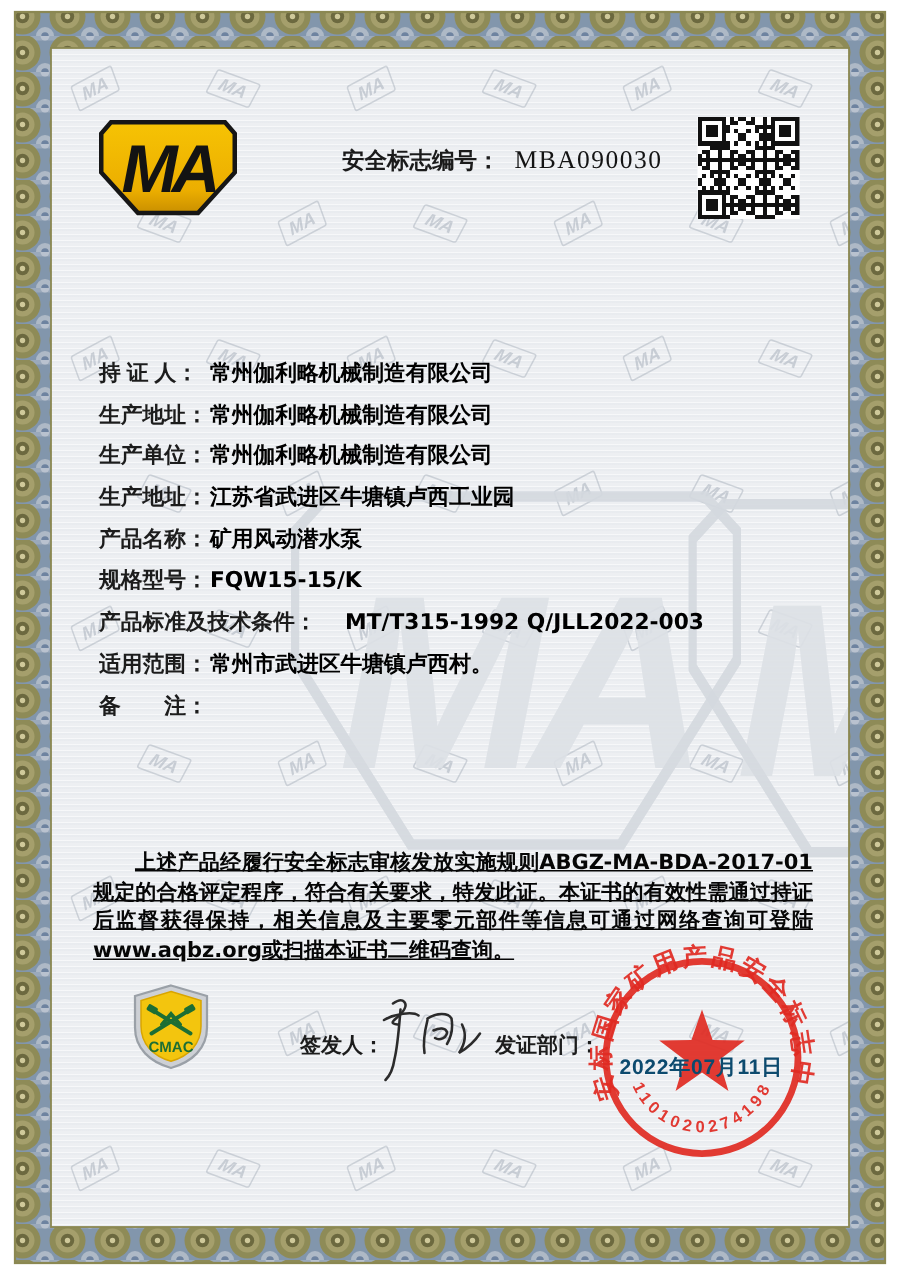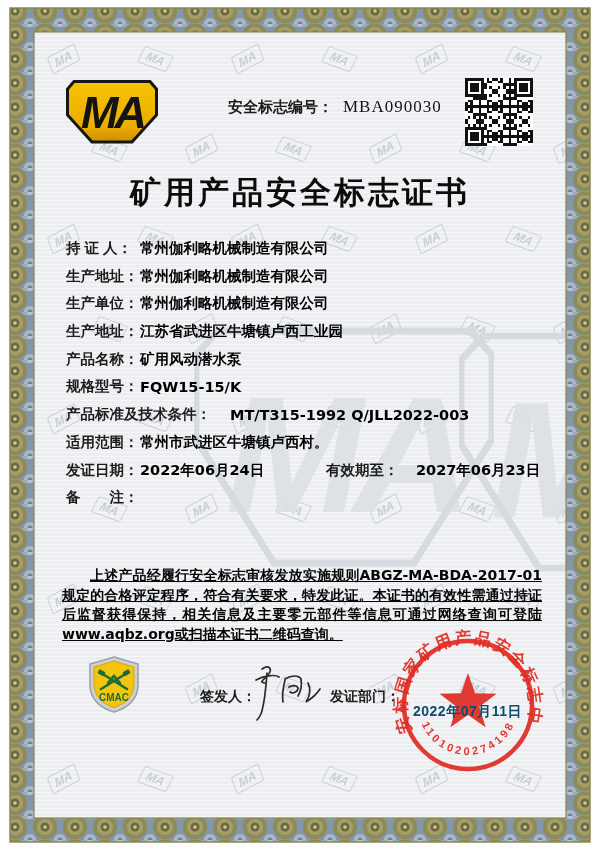--- a/index.html
+++ b/index.html
@@ -500,21 +500,20 @@
       <rect x="24" y="10" width="1" height="1" fill="#111"></rect>
       <rect x="24" y="11" width="1" height="1" fill="#111"></rect>
       <rect x="24" y="12" width="1" height="1" fill="#111"></rect>
       <rect x="24" y="19" width="1" height="1" fill="#111"></rect>
       <rect x="24" y="20" width="1" height="1" fill="#111"></rect>
       <rect x="24" y="21" width="1" height="1" fill="#111"></rect>
       <rect x="24" y="22" width="1" height="1" fill="#111"></rect>
       <rect x="24" y="23" width="1" height="1" fill="#111"></rect>
     </svg>
 
-  <div class="title">矿用产品安全标志证书</div>
 
   <div class="rows">
     <div class="row">
       <span class="flabel">持 证 人：</span>
       <span class="fvalue">常州伽利略机械制造有限公司</span>
     </div>
     <div class="row">
       <span class="flabel">生产地址：</span>
       <span class="fvalue">常州伽利略机械制造有限公司</span>
     </div>
@@ -534,26 +533,20 @@
       <span class="flabel">规格型号：</span>
       <span class="fvalue">FQW15-15/K</span>
     </div>
     <div class="row">
       <span class="flabel wide">产品标准及技术条件：</span>
       <span class="fvalue">MT/T315-1992 Q/JLL2022-003</span>
     </div>
     <div class="row">
       <span class="flabel">适用范围：</span>
       <span class="fvalue">常州市武进区牛塘镇卢西村。</span>
-    </div>
-    <div class="row">
-      <span class="flabel">发证日期：</span>
-      <span class="fvalue v1">2022年06月24日</span>
-      <span class="flabel2">有效期至：</span>
-      <span class="fvalue2">2027年06月23日</span>
     </div>
     <div class="row">
       <span class="flabel">备　　注：</span>
       <span class="fvalue"></span>
     </div>
   </div>
 
   <div class="notice">上述产品经履行安全标志审核发放实施规则ABGZ-MA-BDA-2017-01规定的合格评定程序，符合有关要求，特发此证。本证书的有效性需通过持证后监督获得保持，相关信息及主要零元部件等信息可通过网络查询可登陆www.aqbz.org或扫描本证书二维码查询。</div>
 
   <svg class="cmac" width="52" height="57" viewBox="0 0 52 57">

